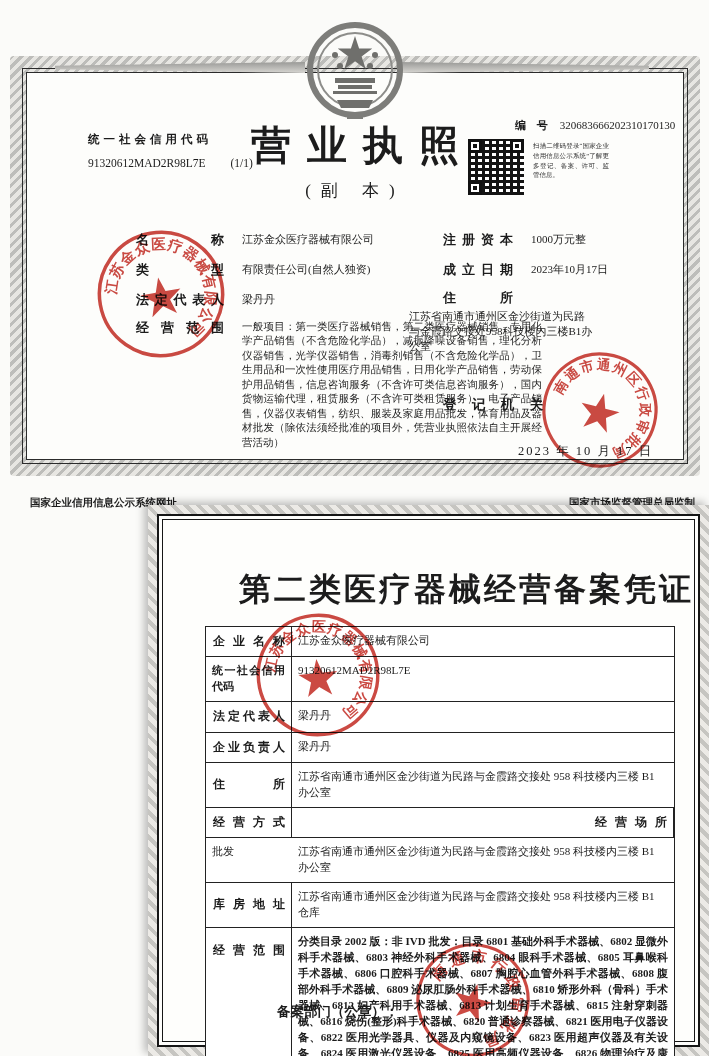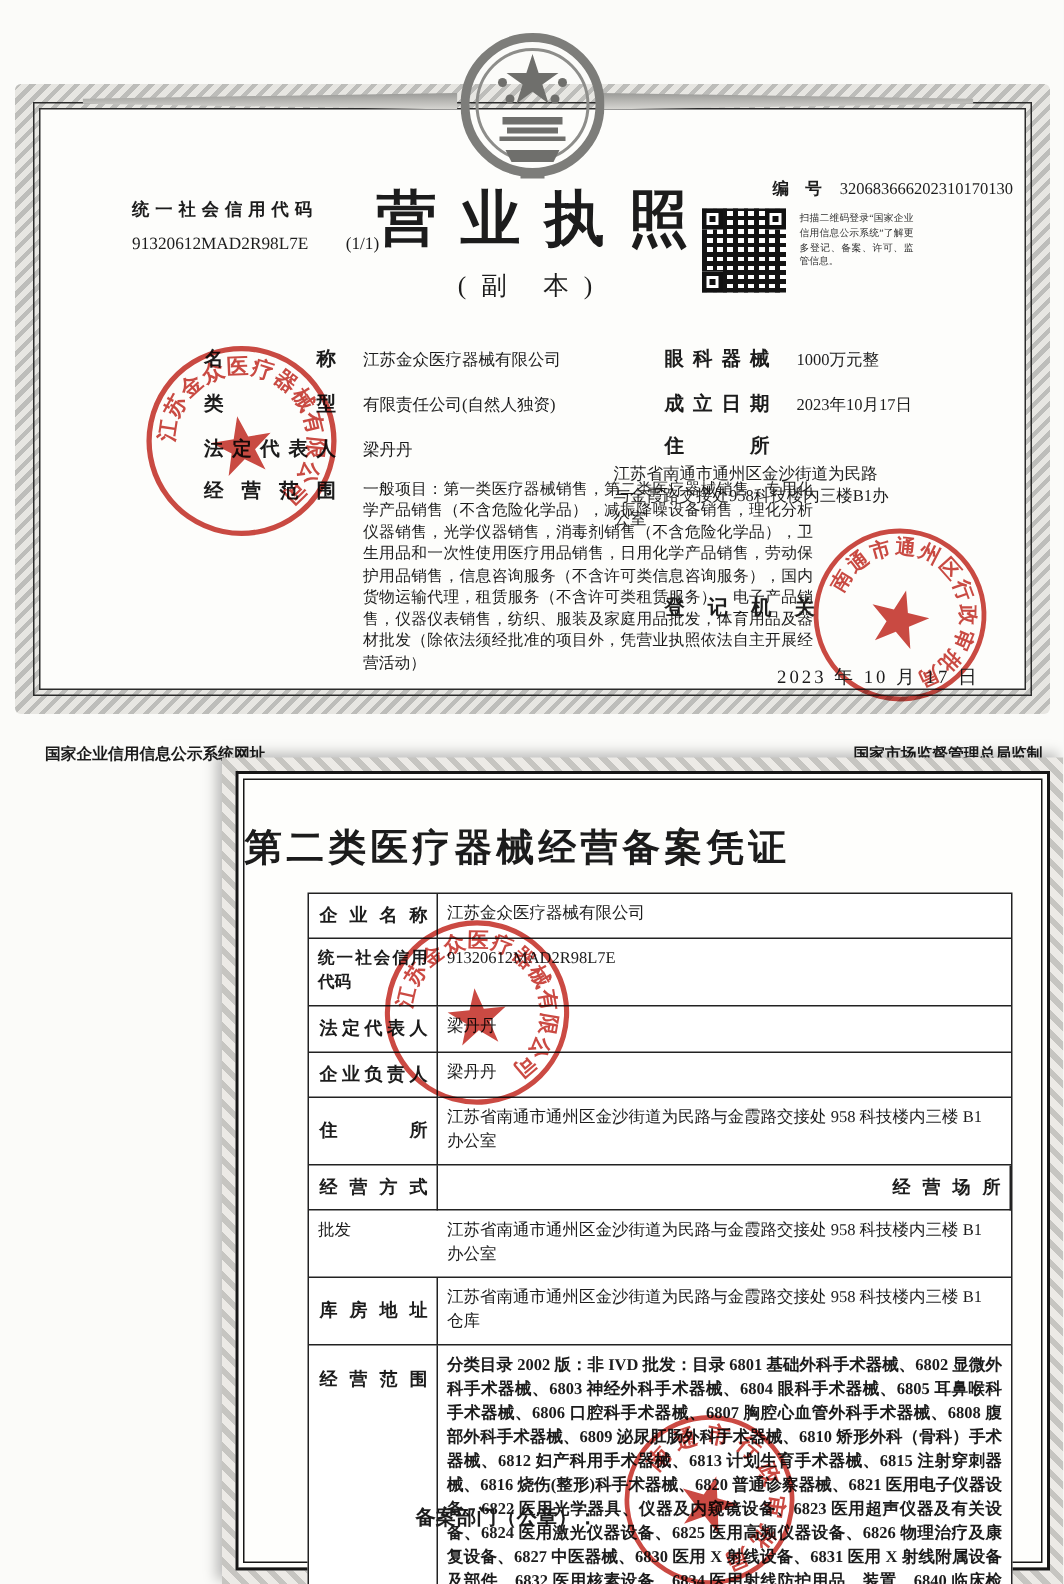--- a/index.html
+++ b/index.html
@@ -63,21 +63,21 @@
   .seal svg { display:block; }
 
   
   .doc2 { position:absolute; left:148px; top:505px; width:561px; height:551px; z-index:10;
     padding:9px;
     background:repeating-linear-gradient(45deg,#c6c5c1 0 4px,#eceae6 4px 9px);
     box-shadow:-4px -3px 8px rgba(0,0,0,.25); }
   .doc2-inner { position:relative; width:100%; height:100%; background:#fefefc;
     border:2px solid #161616; box-shadow:inset 0 0 0 3px #fefefc, inset 0 0 0 4px #161616;
     padding:4px; }
-  .doc2-title { margin-top:28px; text-align:left; font-size:25px; font-weight:bold; letter-spacing:3px; }
+  .doc2-title { margin-top:48px; text-align:right; font-size:32px; font-weight:bold; letter-spacing:3px; }
   .doc2-no { margin:16px 0 0 78px; font-size:11.5px; font-weight:bold; }
   .doc2-no .num { font-weight:normal; margin-left:2px; }
 
   .ftable { position:relative; margin:14px 0 0 42px; width:470px;
     display:grid; grid-template-columns:86px 1fr; border:1px solid #222; background:#fff; }
   .ftable .cell { border-bottom:1px solid #222; padding:6px 6px; font-size:11px; line-height:1.45; }
   .ftable .lc { border-right:1px solid #222; text-align:center; font-weight:bold; font-size:12px;
     display:flex; align-items:center; justify-content:flex-end; }
   .ftable .lc span { display:inline-block; width:72px; text-align:justify; text-align-last:justify; }
   .ftable .lc.longlbl span { width:84px; font-size:11px; text-align-last:auto; }
@@ -145,21 +145,21 @@
   <div class="field" style="left:88px; top:290px;">
     <span class="lbl w88">法定代表人</span>
     <span class="val">梁丹丹</span>
   </div>
   <div class="field" style="left:88px; top:318px;">
     <span class="lbl w88">经营范围</span>
     <span class="val scope-val">一般项目：第一类医疗器械销售，第二类医疗器械销售，专用化学产品销售（不含危险化学品），减振降噪设备销售，理化分析仪器销售，光学仪器销售，消毒剂销售（不含危险化学品），卫生用品和一次性使用医疗用品销售，日用化学产品销售，劳动保护用品销售，信息咨询服务（不含许可类信息咨询服务），国内货物运输代理，租赁服务（不含许可类租赁服务），电子产品销售，仪器仪表销售，纺织、服装及家庭用品批发，体育用品及器材批发（除依法须经批准的项目外，凭营业执照依法自主开展经营活动）</span>
   </div>
 
   <div class="field" style="left:395px; top:230px;">
-    <span class="lbl w70">眼科器械</span>
+    <span class="lbl w70">注册资本</span>
     <span class="val">1000万元整</span>
   </div>
   <div class="field" style="left:395px; top:260px;">
     <span class="lbl w70">成立日期</span>
     <span class="val">2023年10月17日</span>
   </div>
   <div class="field" style="left:395px; top:288px;">
     <span class="lbl w70">住所</span>
     <span class="val addr-val">江苏省南通市通州区金沙街道为民路与金霞路交接处958科技楼内三楼B1办公室</span>
   </div>

